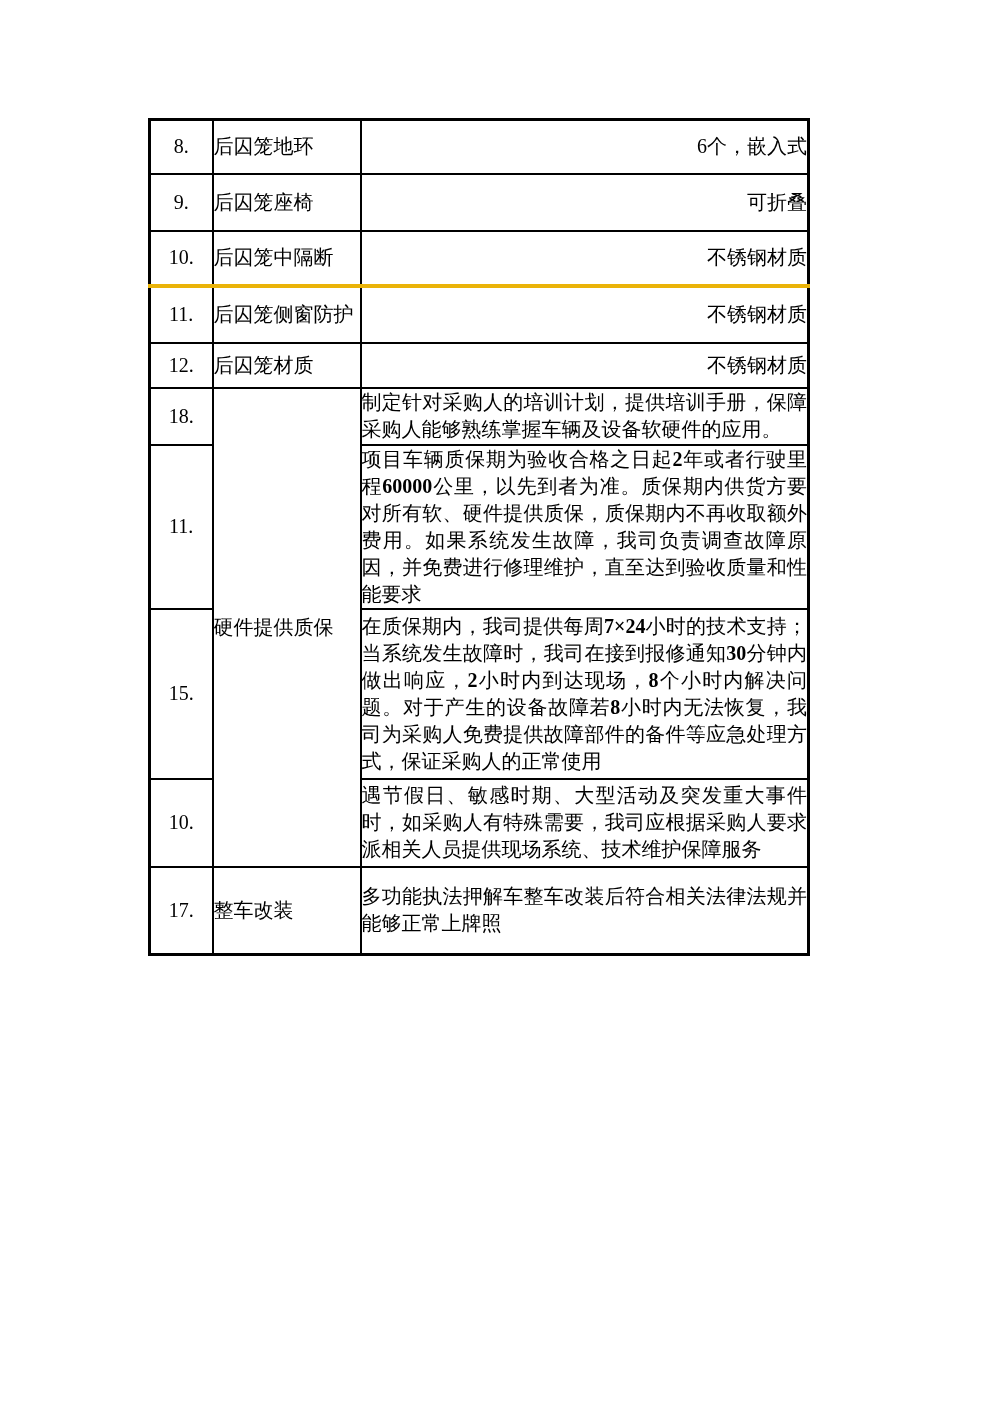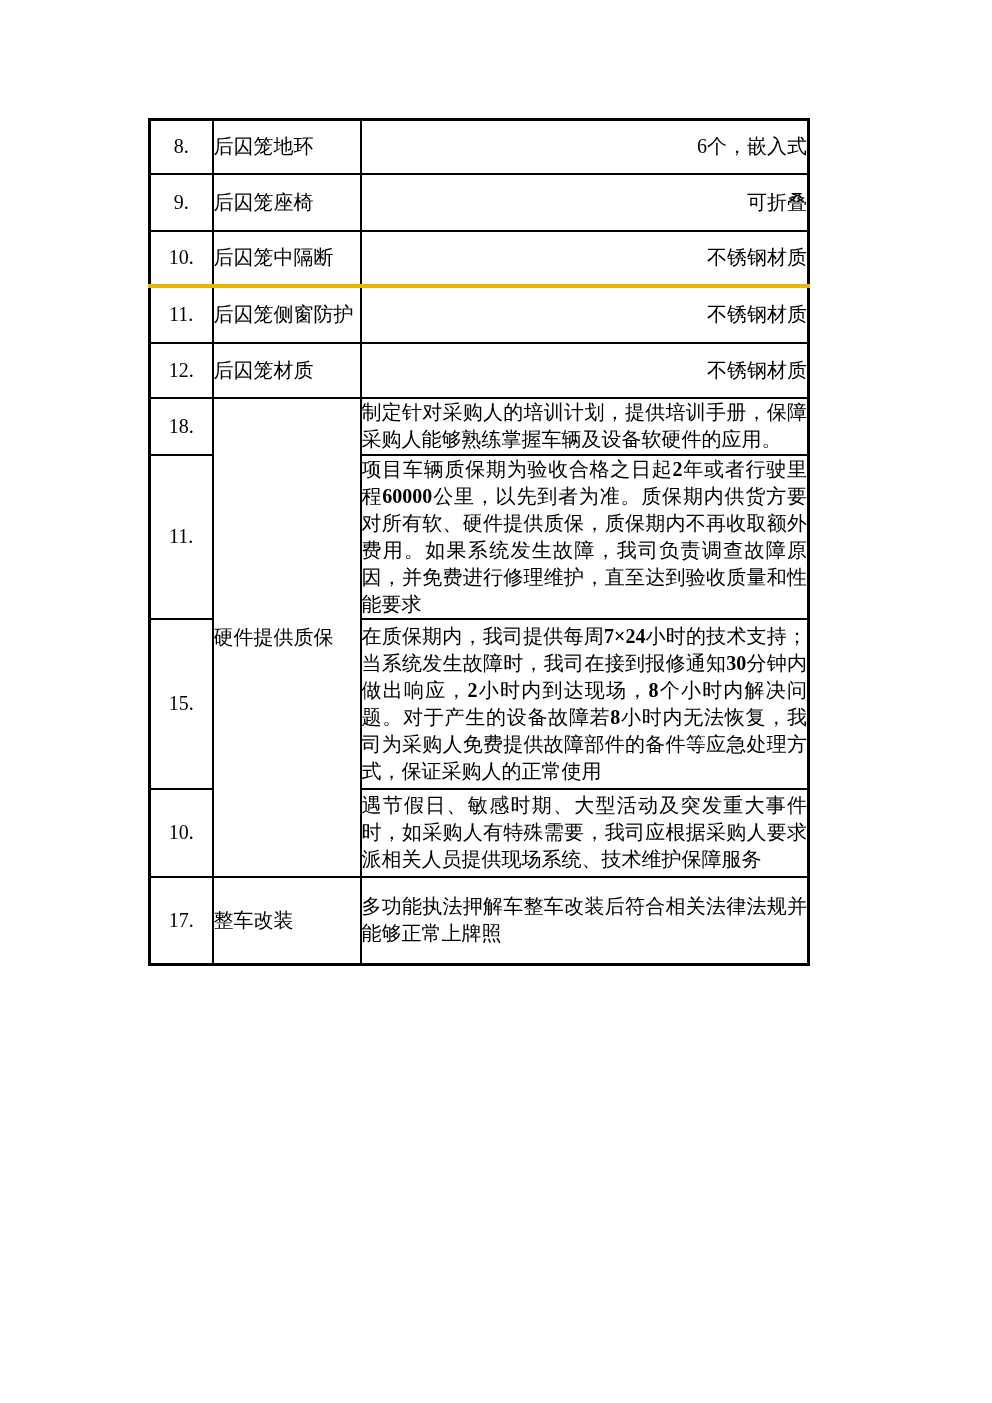--- a/index.html
+++ b/index.html
@@ -82,21 +82,21 @@
       <tr style="height:55px">
         <td class="num">10.</td>
         <td class="item">后囚笼中隔断</td>
         <td class="desc-center">不锈钢材质</td>
       </tr>
       <tr class="page-break" style="height:57px">
         <td class="num">11.</td>
         <td class="item">后囚笼侧窗防护</td>
         <td class="desc-center">不锈钢材质</td>
       </tr>
-      <tr style="height:55px">
+      <tr style="height:45px">
         <td class="num">12.</td>
         <td class="item">后囚笼材质</td>
         <td class="desc-center">不锈钢材质</td>
       </tr>
       <tr style="height:57px">
         <td class="num">18.</td>
         <td class="item" rowspan="4">硬件提供质保</td>
         <td class="desc-just">制定针对采购人的培训计划，提供培训手册，保障采购人能够熟练掌握车辆及设备软硬件的应用。</td>
       </tr>
       <tr style="height:160px">

